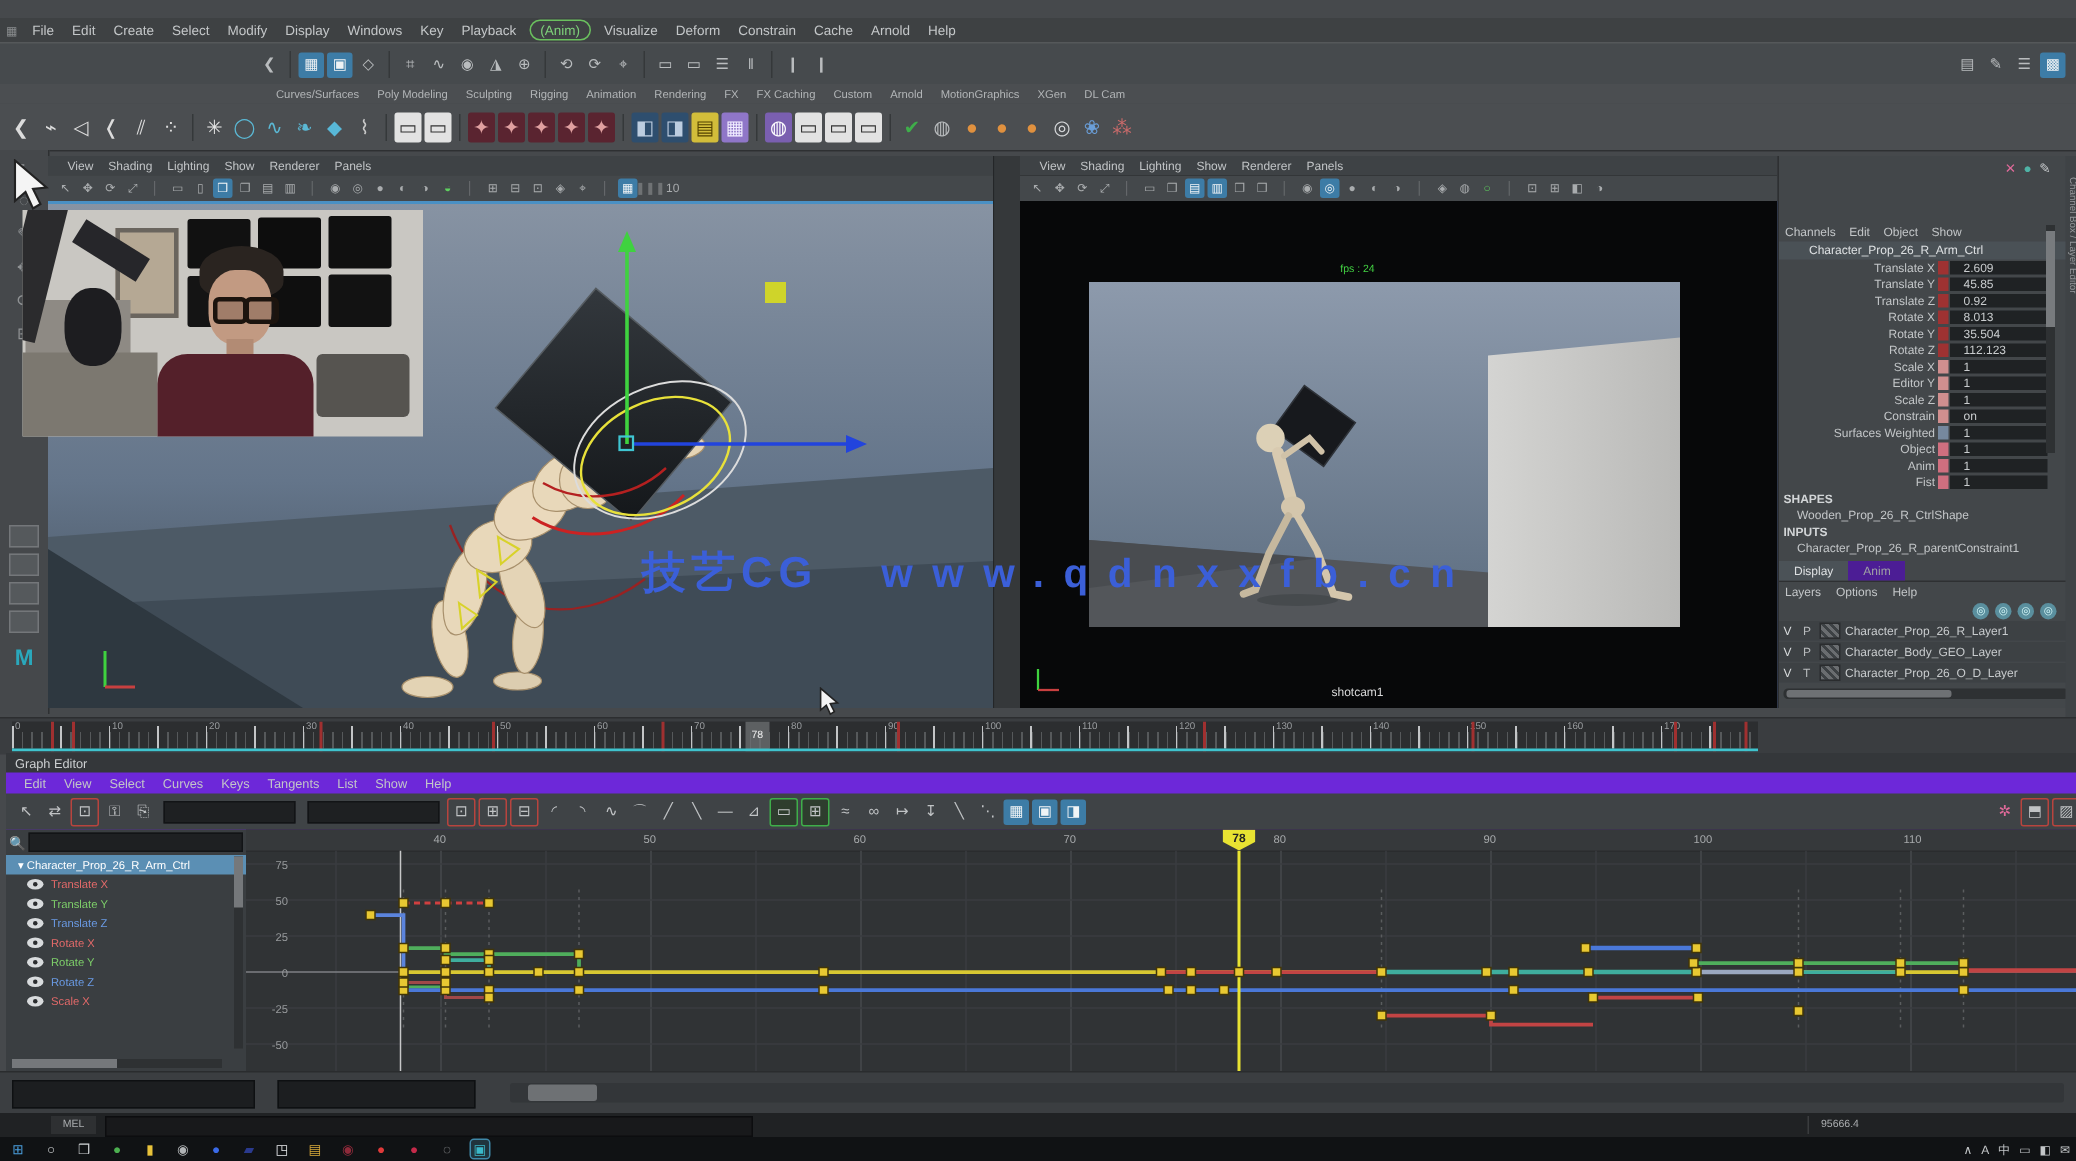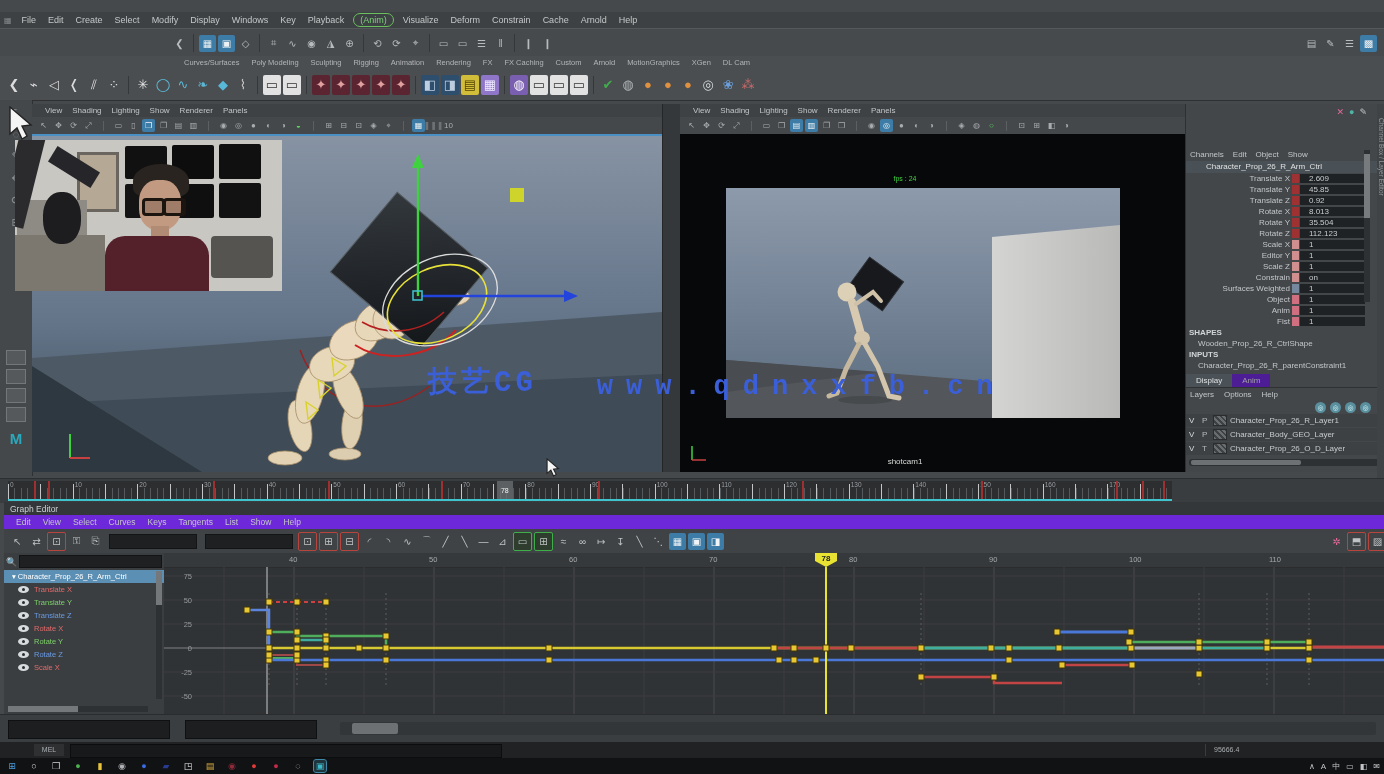--- a/index.html
+++ b/index.html
@@ -153,22 +153,22 @@
   .tki{width:12px;height:12px;display:flex;align-items:center;justify-content:center;font-size:9px;border-radius:2px;}
   .tki.hl{background:#20343c;outline:1px solid #3f88a8;}
   #tray{position:absolute;right:4px;top:758px;height:16px;display:flex;align-items:center;gap:6px;
         font-size:8px;color:#c3c6c8;}
 
   
   #ai-badge{left:16px;top:22px;width:146px;height:50px;border:3px solid #f0f0f0;border-radius:16px;
      background:rgba(90,90,90,.25);color:#fafafa;font-size:29px;display:flex;align-items:center;
      justify-content:center;letter-spacing:2px;z-index:40;}
   #webcam{left:15px;top:140px;width:267px;height:151px;background:#c9c7c2;overflow:hidden;z-index:30;}
-  #watermark{left:428px;top:362px;z-index:35;color:#3b5fd8;font-weight:bold;font-size:29px;display:flex;align-items:flex-end;font-family:Liberation Mono, monospace;}
-  #wm-url{letter-spacing:13px;margin-left:60px;font-size:27px;}
+  #watermark{left:428px;top:362px;z-index:35;color:#3b5fd8;font-weight:bold;font-size:29px;display:flex;align-items:center;}
+  #wm-url{letter-spacing:13px;margin-left:42px;font-size:27px;}
   .cursor{z-index:50;pointer-events:none;}
   .panel-black{background:#1d4ed8;text-align:right;}
 </style>
 </head>
 <body>
 
 <div id="app">
 
 
   <div id="menubar" class="abs row">

